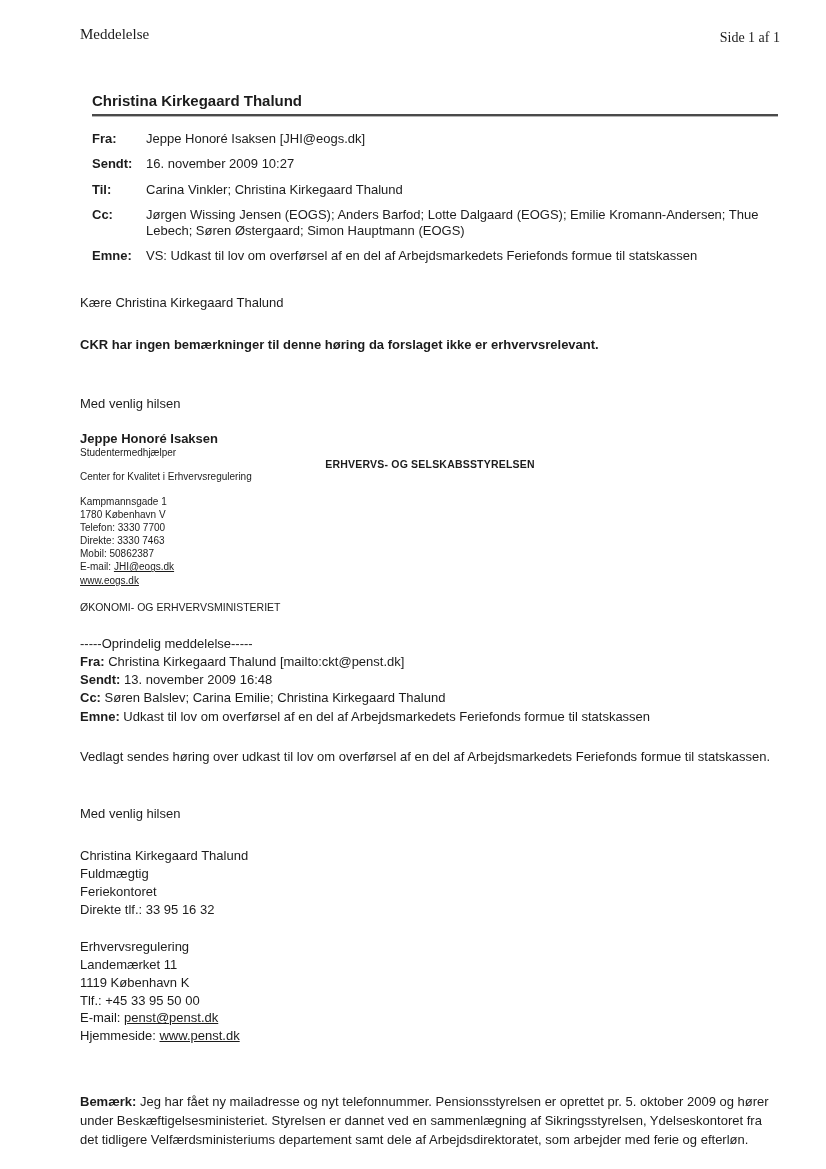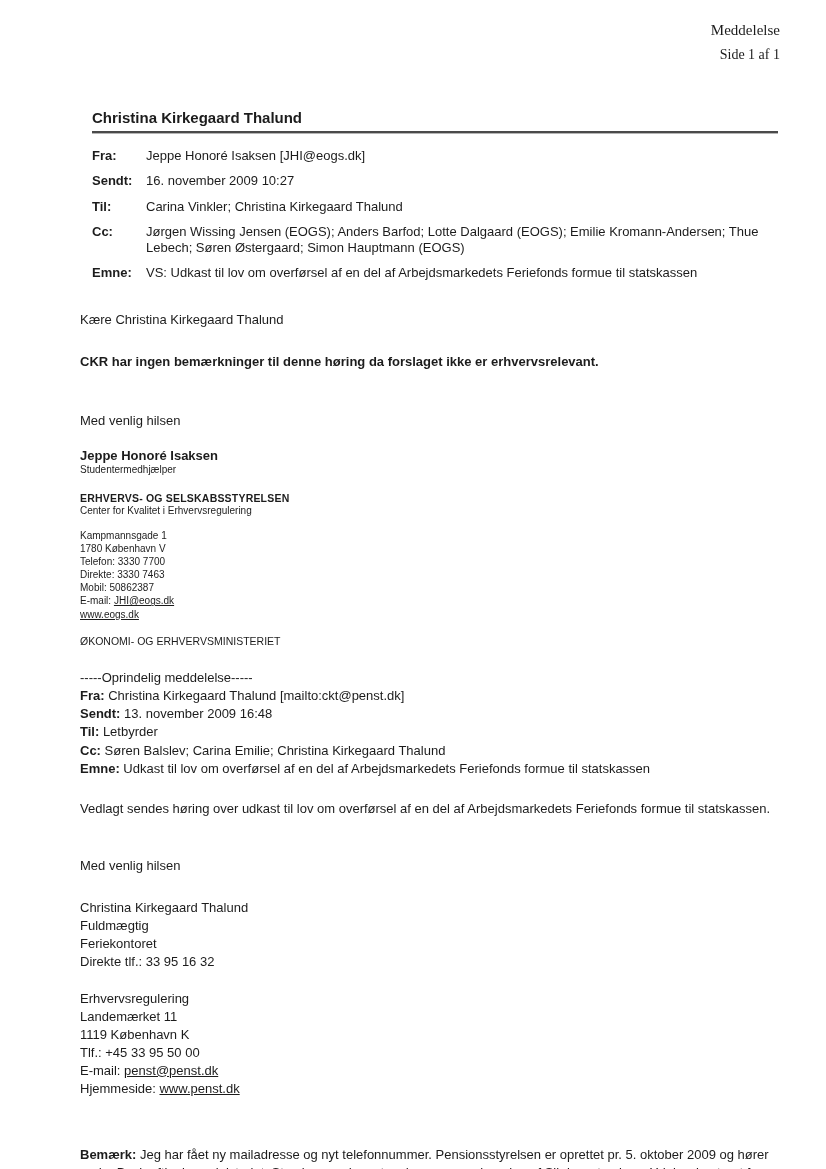--- a/index.html
+++ b/index.html
@@ -18,23 +18,22 @@
     box-sizing: border-box;
     width: 826px;
     min-height: 1169px;
     padding: 22px 46px 40px 80px;
     background: #fff;
   }
   
   .print-header {
     display: flex;
     justify-content: space-between;
-    align-items: flex-end;
+    align-items: center;
     font-family: "Liberation Serif", serif;
-    flex-direction: column;
   }
   .doc-type { font-size: 15px; }
   .page-indicator { font-size: 14px; margin-top: 8px; }
 
   
   .email-header {
     margin-top: 46px;
     margin-left: 12px;
   }
   .email-title {
@@ -63,21 +62,21 @@
 
   .body-text { font-size: 13px; }
   .greeting { margin-top: 30px; }
   .para1 { margin-top: 27px; font-weight: bold; }
   .closing1 { margin-top: 44px; }
 
   
   .sig1 { margin-top: 20px; }
   .sig1-name { font-size: 13px; font-weight: bold; }
   .sig1-title { font-size: 10px; margin-top: 1px; }
-  .sig1-org { margin-top: 17px; font-size: 10.5px; font-weight: bold; letter-spacing: 0.2px; }
+  .sig1-org { font-size: 10.5px; font-weight: bold; letter-spacing: 0.2px; text-align: center; }
   .sig1-dept { font-size: 10px; margin-top: 1px; }
   .sig1-address { margin-top: 13px; font-size: 10px; line-height: 1.32; }
   .sig1-ministry { margin-top: 14px; font-size: 10.5px; }
 
   a.doclink {
     color: #1c1c1c;
     text-decoration: underline;
     cursor: pointer;
   }
 
@@ -163,24 +162,20 @@
     <div>-----Oprindelig meddelelse-----</div>
     <div class="fwd-line">
       <span class="b">Fra:</span>
       <span>Christina Kirkegaard Thalund [mailto:ckt@penst.dk]</span>
     </div>
     <div class="fwd-line">
       <span class="b">Sendt:</span>
       <span>13. november 2009 16:48</span>
     </div>
     <div class="fwd-line">
-      <span class="b">Til:</span>
-      <span>Letbyrder</span>
-    </div>
-    <div class="fwd-line">
       <span class="b">Cc:</span>
       <span>Søren Balslev; Carina Emilie; Christina Kirkegaard Thalund</span>
     </div>
     <div class="fwd-line">
       <span class="b">Emne:</span>
       <span>Udkast til lov om overførsel af en del af Arbejdsmarkedets Feriefonds formue til statskassen</span>
     </div>
   </div>
 
   <div class="fwd-body">Vedlagt sendes høring over udkast til lov om overførsel af en del af Arbejdsmarkedets Feriefonds formue til statskassen.</div>

